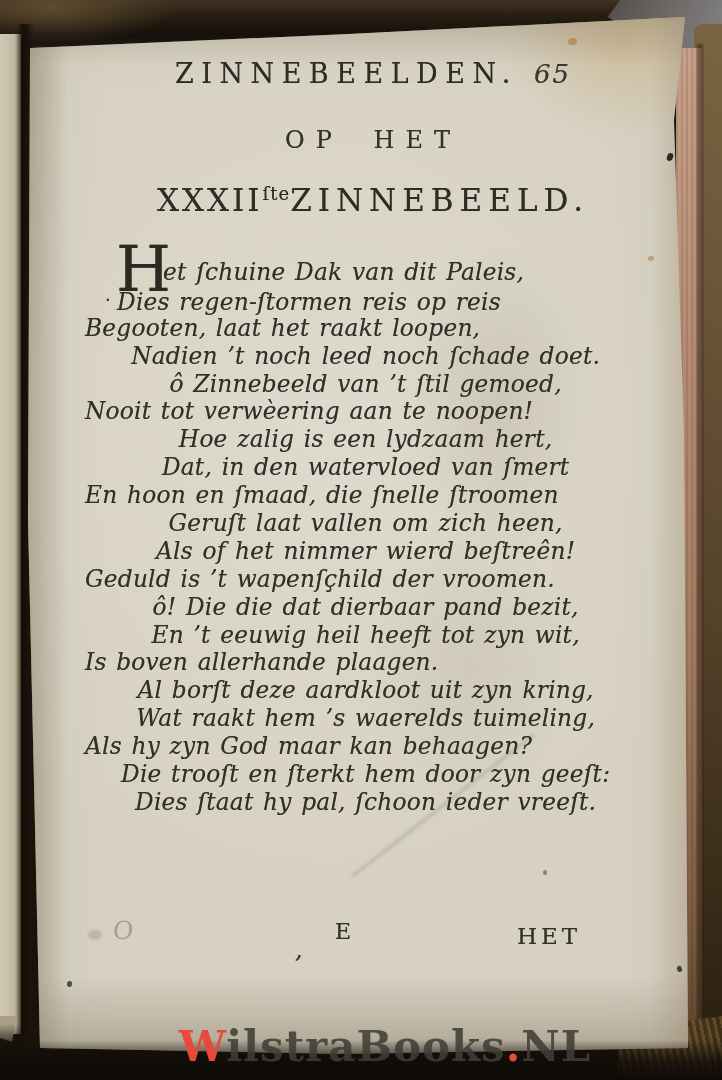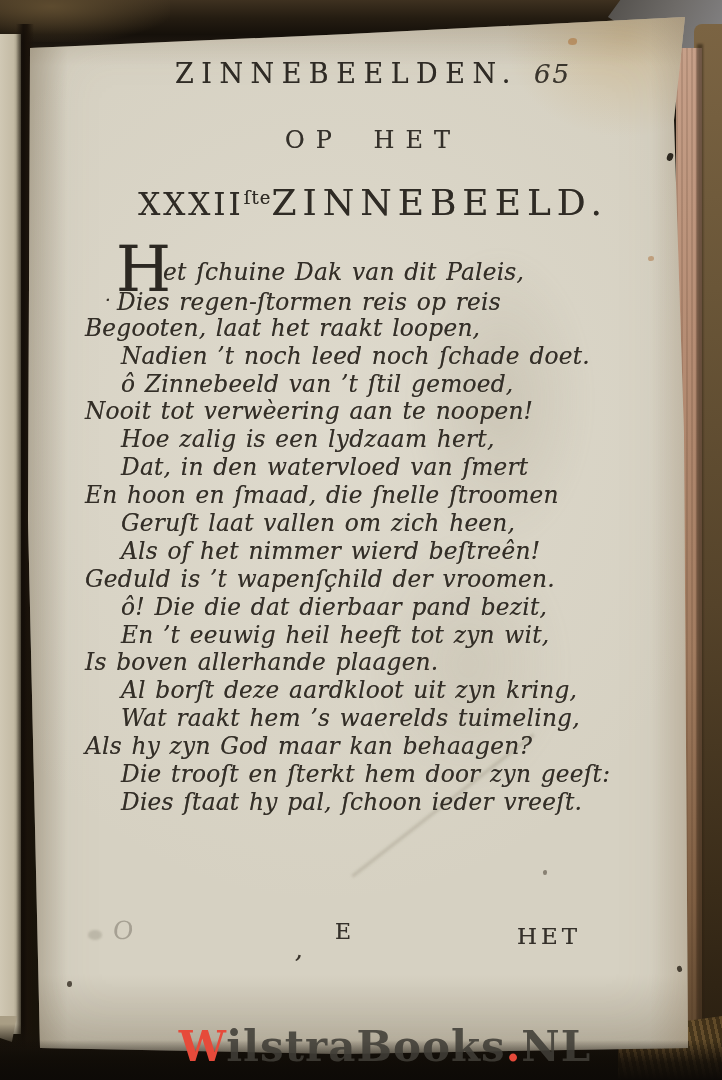--- a/index.html
+++ b/index.html
@@ -73,28 +73,28 @@
 
   
   #head-row{left:30px;top:44px;width:630px;text-align:center;white-space:nowrap;}
   #head-title{font-size:27px;letter-spacing:7.5px;color:#2f2b25;}
   #page-number{font-size:26px;font-style:italic;letter-spacing:2px;margin-left:16px;color:#3a352d;}
   #kicker{left:30px;top:112px;width:630px;text-align:center;
     font-size:24px;letter-spacing:11px;word-spacing:12px;color:#34302a;}
   #emblem-heading{left:30px;top:168px;width:630px;text-align:center;white-space:nowrap;color:#2f2b25;}
   #emblem-numeral{font-size:31px;letter-spacing:3px;}
   #emblem-ordinal{font-size:18px;position:relative;top:-11px;letter-spacing:1px;}
-  #emblem-rest{font-size:36px;letter-spacing:6px;}
+  #emblem-rest{font-size:31px;letter-spacing:6px;}
 
   #drop-cap{left:88px;top:224px;font-size:63px;line-height:1;color:#2c2username;color:#2c2822;}
   #poem{left:57px;top:244px;font-size:23.3px;color:#332e27;letter-spacing:.2px;word-spacing:2px;}
   .pline{height:27.9px;line-height:27.9px;white-space:nowrap;font-style:italic;}
   .pline.l1{padding-left:78px;}
   .pline.l2{padding-left:20px;}
-  .pline.ind{padding-left:36px;}
+  .pline.ind{padding-left:36px;text-align:center;}
   .l2mark{display:inline-block;width:12px;font-size:18px;vertical-align:4px;color:#3a342c;}
 
   #bleed-o{left:85px;top:902px;font-size:25px;color:rgba(72,66,55,.34);transform:skewX(-6deg);}
   #bleed-smudge{left:60px;top:916px;width:14px;height:10px;background:rgba(80,72,58,.18);border-radius:50%;filter:blur(1px);}
   #sig-e{left:307px;top:905px;font-size:22px;color:#35302a;}
   #ink-comma{left:268px;top:920px;font-size:26px;color:#3b352d;transform:rotate(8deg);}
   #catchword{left:489px;top:909px;font-size:23px;letter-spacing:4px;color:#35302a;}
 
   .inkish{text-shadow:0 0 .6px rgba(47,43,37,.55);}
 

